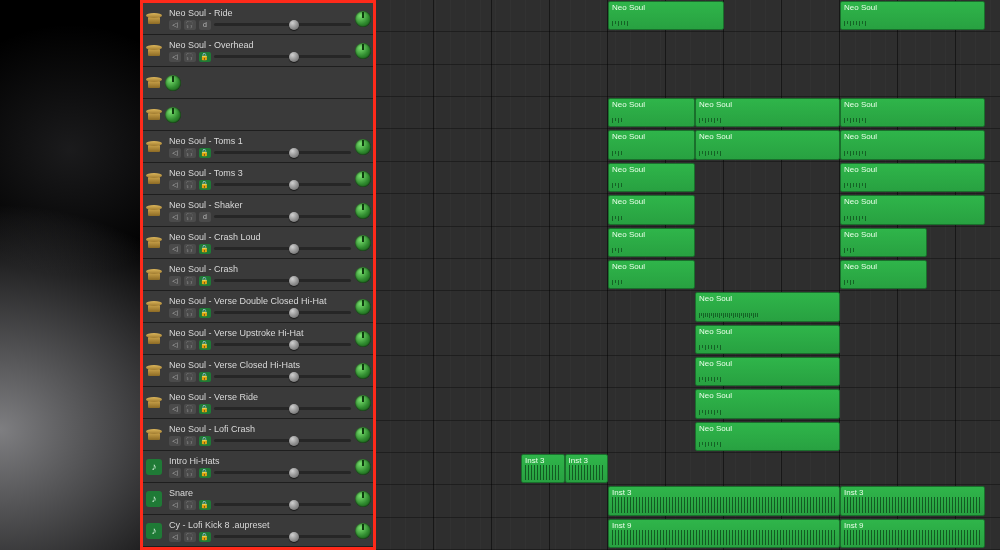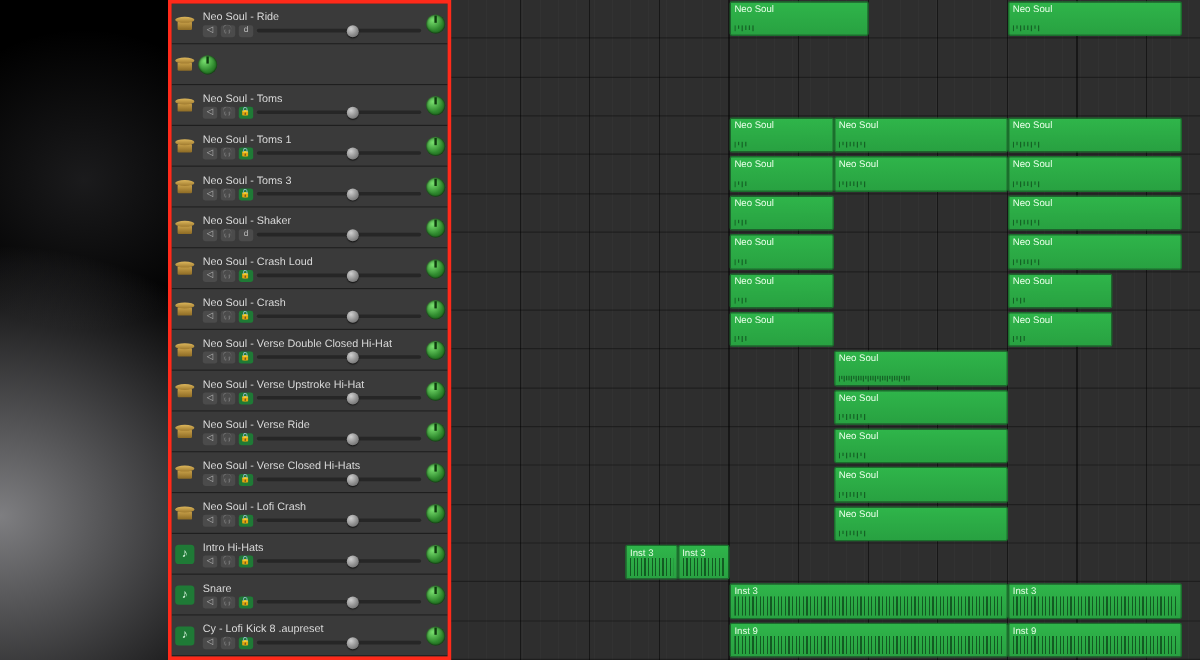--- a/index.html
+++ b/index.html
@@ -68,37 +68,43 @@
                 <div class="knob" style="left: 55%;"></div>
               </div>
             </div>
           </div>
           <div class="pan"></div>
         </div>
         <div class="track">
           <div class="tico">
             <div class="tico-drum"></div>
           </div>
-          <div class="pan"></div>
-        </div>
-        <div class="track">
-          <div class="tico">
-            <div class="tico-drum"></div>
-          </div>
-          <div class="trbody">
-            <div class="tname">Neo Soul - Toms</div>
-            <div class="ctlrow">
-              <div class="btn">◁</div>
-              <div class="btn">🎧</div>
-              <div class="btn lock">🔒</div>
-              <div class="slider">
-                <div class="rail"></div>
-                <div class="knob" style="left: 55%;"></div>
-              </div>
-            </div>
+          <div class="trbody">
+            <div class="tname">Neo Soul - Overhead</div>
+            <div class="ctlrow">
+              <div class="btn">◁</div>
+              <div class="btn">🎧</div>
+              <div class="btn lock">🔒</div>
+              <div class="slider">
+                <div class="rail"></div>
+                <div class="knob" style="left: 55%;"></div>
+              </div>
+            </div>
+          </div>
+          <div class="pan"></div>
+        </div>
+        <div class="track">
+          <div class="tico">
+            <div class="tico-drum"></div>
+          </div>
+          <div class="pan"></div>
+        </div>
+        <div class="track">
+          <div class="tico">
+            <div class="tico-drum"></div>
           </div>
           <div class="pan"></div>
         </div>
         <div class="track">
           <div class="tico">
             <div class="tico-drum"></div>
           </div>
           <div class="trbody">
             <div class="tname">Neo Soul - Toms 1</div>
             <div class="ctlrow">
@@ -219,39 +225,39 @@
               </div>
             </div>
           </div>
           <div class="pan"></div>
         </div>
         <div class="track">
           <div class="tico">
             <div class="tico-drum"></div>
           </div>
           <div class="trbody">
+            <div class="tname">Neo Soul - Verse Closed Hi-Hats</div>
+            <div class="ctlrow">
+              <div class="btn">◁</div>
+              <div class="btn">🎧</div>
+              <div class="btn lock">🔒</div>
+              <div class="slider">
+                <div class="rail"></div>
+                <div class="knob" style="left: 55%;"></div>
+              </div>
+            </div>
+          </div>
+          <div class="pan"></div>
+        </div>
+        <div class="track">
+          <div class="tico">
+            <div class="tico-drum"></div>
+          </div>
+          <div class="trbody">
             <div class="tname">Neo Soul - Verse Ride</div>
-            <div class="ctlrow">
-              <div class="btn">◁</div>
-              <div class="btn">🎧</div>
-              <div class="btn lock">🔒</div>
-              <div class="slider">
-                <div class="rail"></div>
-                <div class="knob" style="left: 55%;"></div>
-              </div>
-            </div>
-          </div>
-          <div class="pan"></div>
-        </div>
-        <div class="track">
-          <div class="tico">
-            <div class="tico-drum"></div>
-          </div>
-          <div class="trbody">
-            <div class="tname">Neo Soul - Verse Closed Hi-Hats</div>
             <div class="ctlrow">
               <div class="btn">◁</div>
               <div class="btn">🎧</div>
               <div class="btn lock">🔒</div>
               <div class="slider">
                 <div class="rail"></div>
                 <div class="knob" style="left: 55%;"></div>
               </div>
             </div>
           </div>

